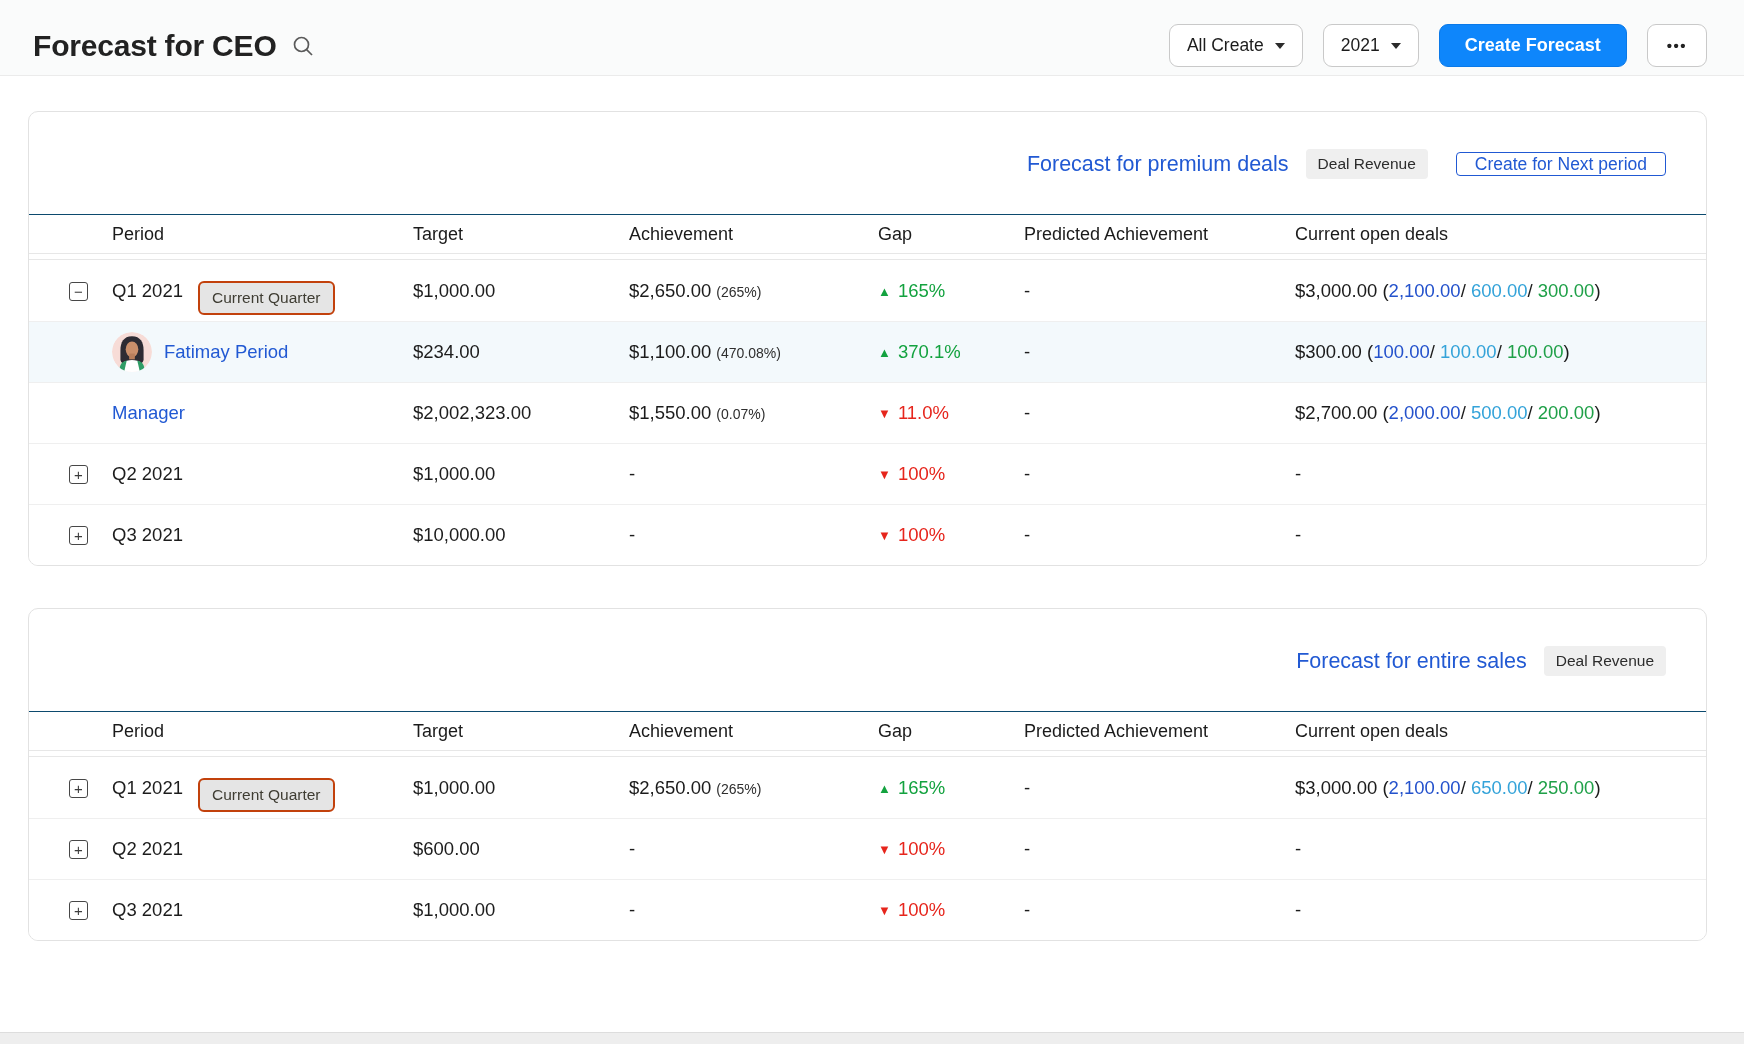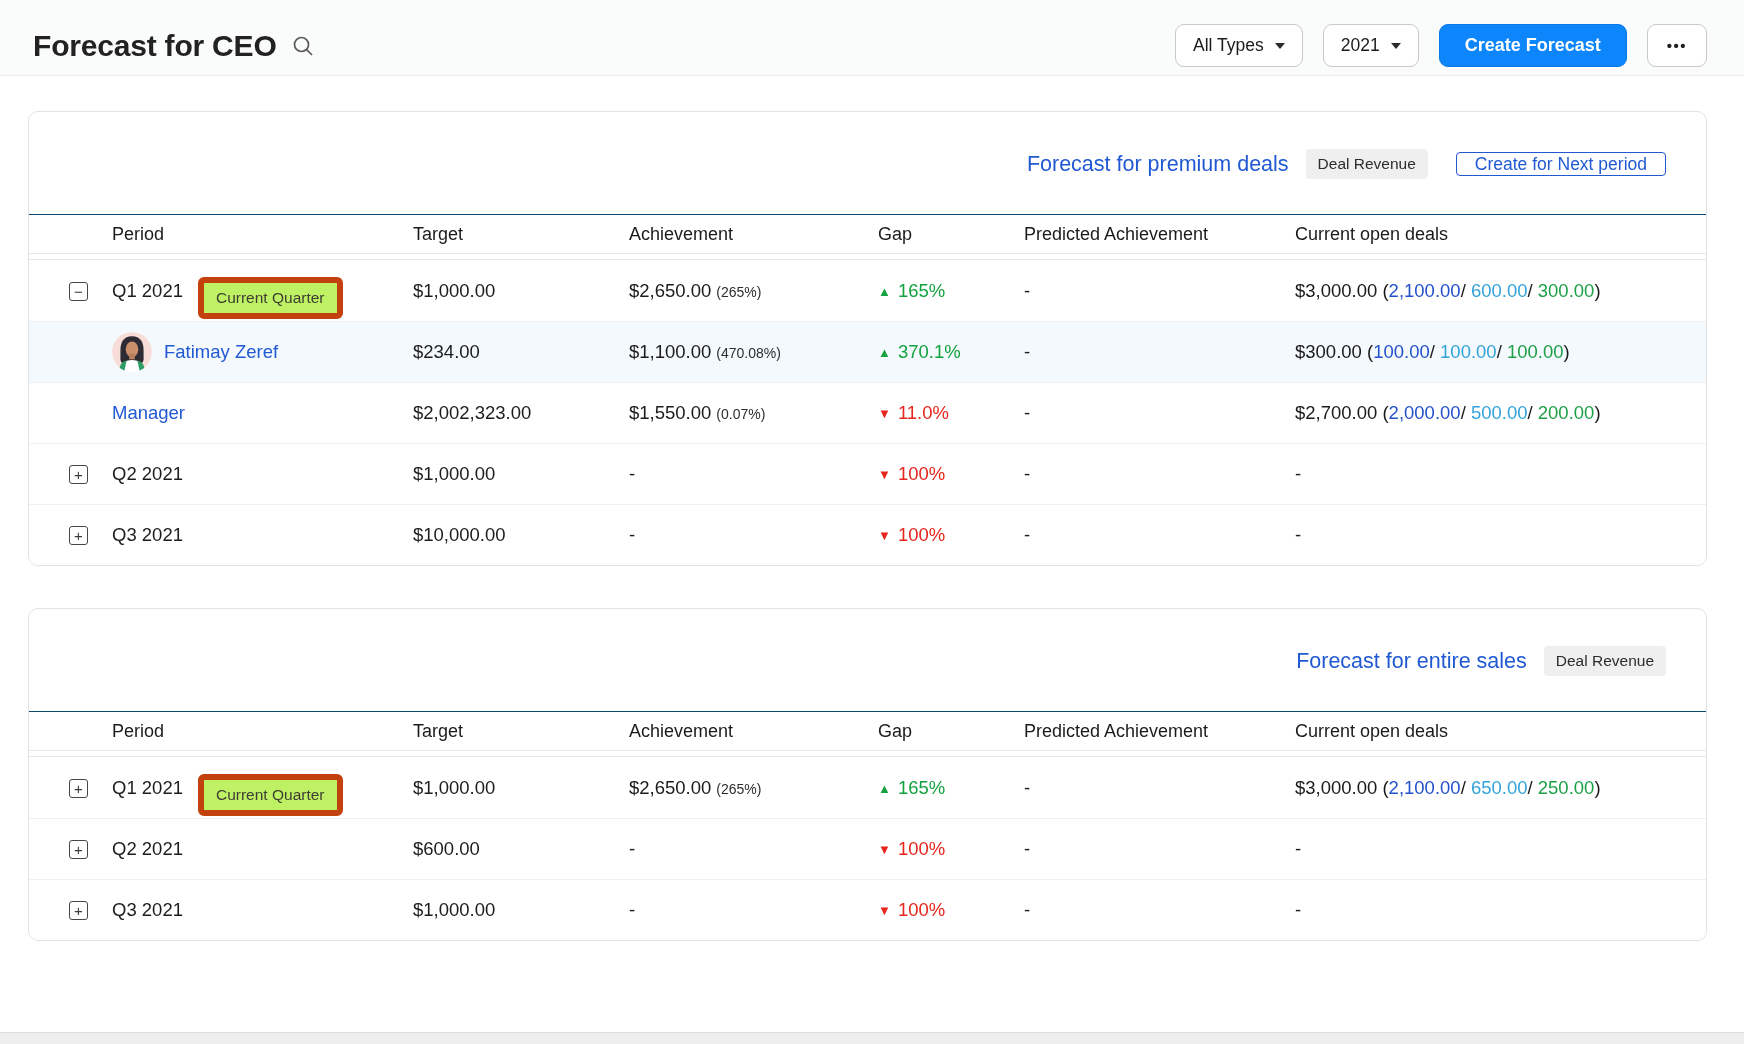--- a/index.html
+++ b/index.html
@@ -124,22 +124,22 @@
     display: inline-flex;
     align-items: center;
     justify-content: center;
     cursor: pointer;
     background: #fff;
   }
   .row-label.plain { color: #1c1c1c; }
   .row-label.link { color: #2159d3; cursor: pointer; }
   .quarter-badge {
     margin-left: 15px;
-    background: #bef264;
-    border: 6px solid #c2410c;
+    background: #e5e5e5;
+    border: 2px solid #c2410c;
     border-radius: 6px;
     padding: 6px 12px;
     font-size: 15.5px;
     color: #3f3d33;
     white-space: nowrap;
     margin-top: 14px;
   }
   .avatar { width: 40px; height: 40px; margin-right: 12px; flex: 0 0 40px; }
   .money { color: #1b1b1b; }
   .pct { font-size: 14px; color: #2e2e2e; margin-left: 5px; }
@@ -167,21 +167,21 @@
     <h1 class="page-title">Forecast for CEO</h1>
     <button class="search-btn">
       <svg width="24" height="24" viewBox="0 0 24 24" fill="none" stroke="#5a5a5a" stroke-width="1.7">
         <circle cx="10.5" cy="10.5" r="7"></circle>
         <line x1="15.6" y1="15.6" x2="21" y2="21"></line>
       </svg>
     </button>
   </div>
   <div class="actions">
     <button class="btn">
-      <span>All Types</span>
+      <span>All Create</span>
       <span class="caret"></span>
     </button>
     <button class="btn">
       <span>2021</span>
       <span class="caret"></span>
     </button>
     <button class="btn primary">Create Forecast</button>
     <button class="btn more">
       <span>•••</span>
     </button>
@@ -244,21 +244,21 @@
             <circle cx="19" cy="19" r="19" fill="#f7dcd7"></circle>
             <path d="M19 4 C11 4 8 10 8 17 L8 26 C8 28.5 10 30.5 12.5 30.5 L25.5 30.5 C28 30.5 30 28.5 30 26 L30 17 C30 10 27 4 19 4 Z" fill="#2e2b33"></path>
             <ellipse cx="19" cy="16.5" rx="6" ry="7.5" fill="#cb8f6b"></ellipse>
             <rect x="16.3" y="20.5" width="5.4" height="5.5" fill="#b97e5c"></rect>
             <path d="M7 38 C7 30 12 26.5 19 26.5 C26 26.5 31 30 31 38 Z" fill="#ffffff"></path>
             <path d="M7 38 C7 30.5 9.5 28 14 27 L11.5 38 Z" fill="#2f9d66"></path>
             <path d="M31 38 C31 30.5 28.5 28 24 27 L26.5 38 Z" fill="#2f9d66"></path>
           </g>
         </svg>
       </span>
-      <span class="row-label link">Fatimay Zeref</span>
+      <span class="row-label link">Fatimay Period</span>
 
     </div>
     <div class="c-target">$234.00</div>
     <div class="c-achv">
       <span class="money">$1,100.00</span><span class="pct">(470.08%)</span>
     </div>
     <div class="c-gap gap-cell up">
       <span class="tri">▲</span><span class="gap-num">370.1%</span>
     </div>
     <div class="c-pred">-</div>

